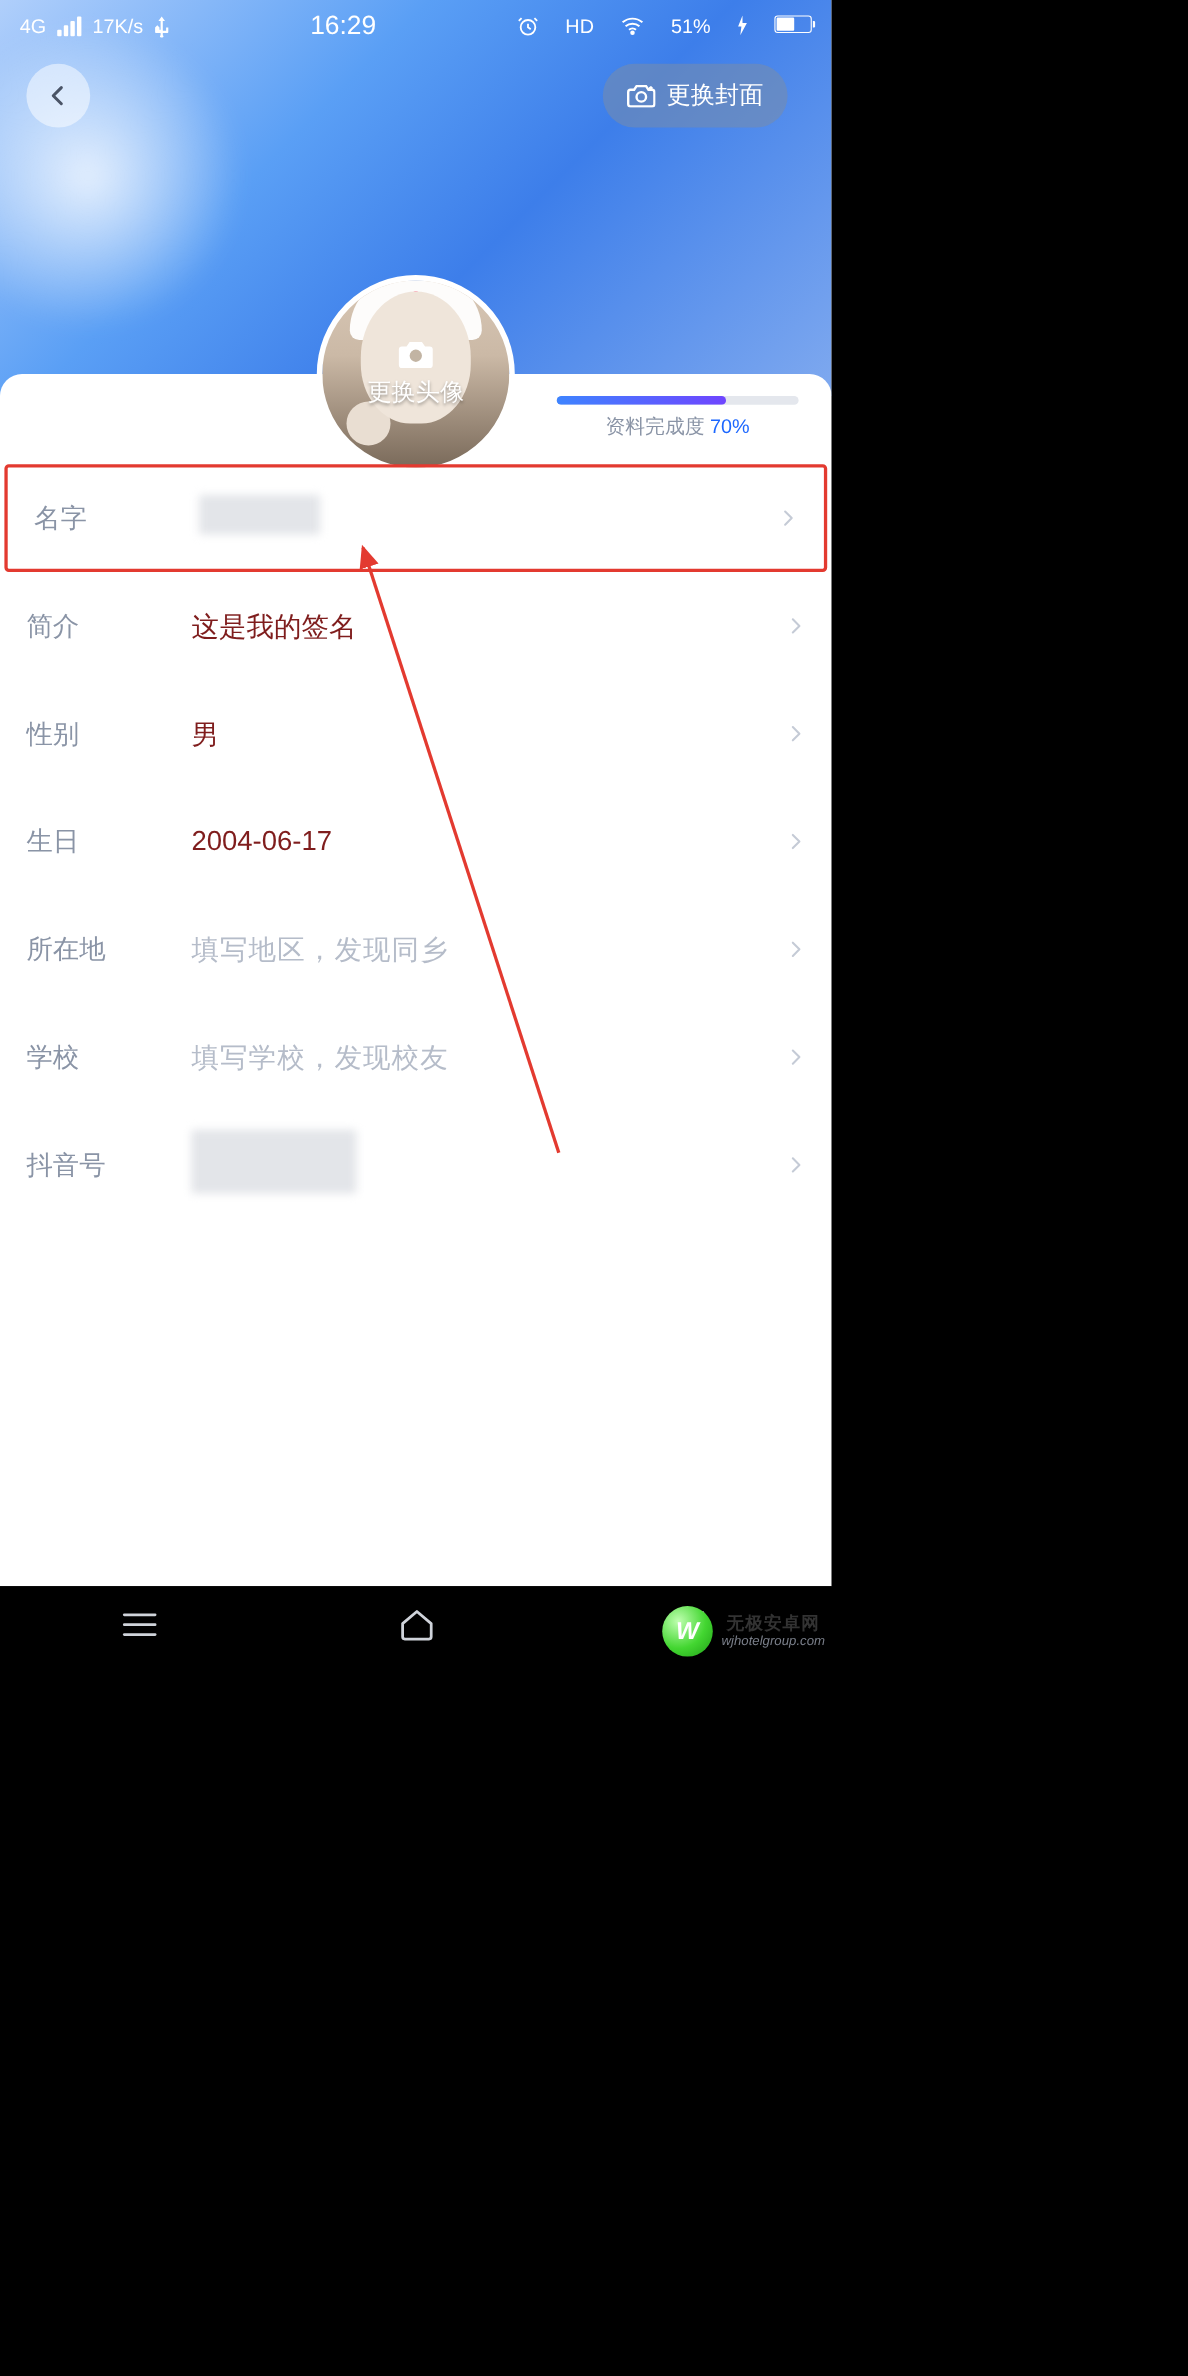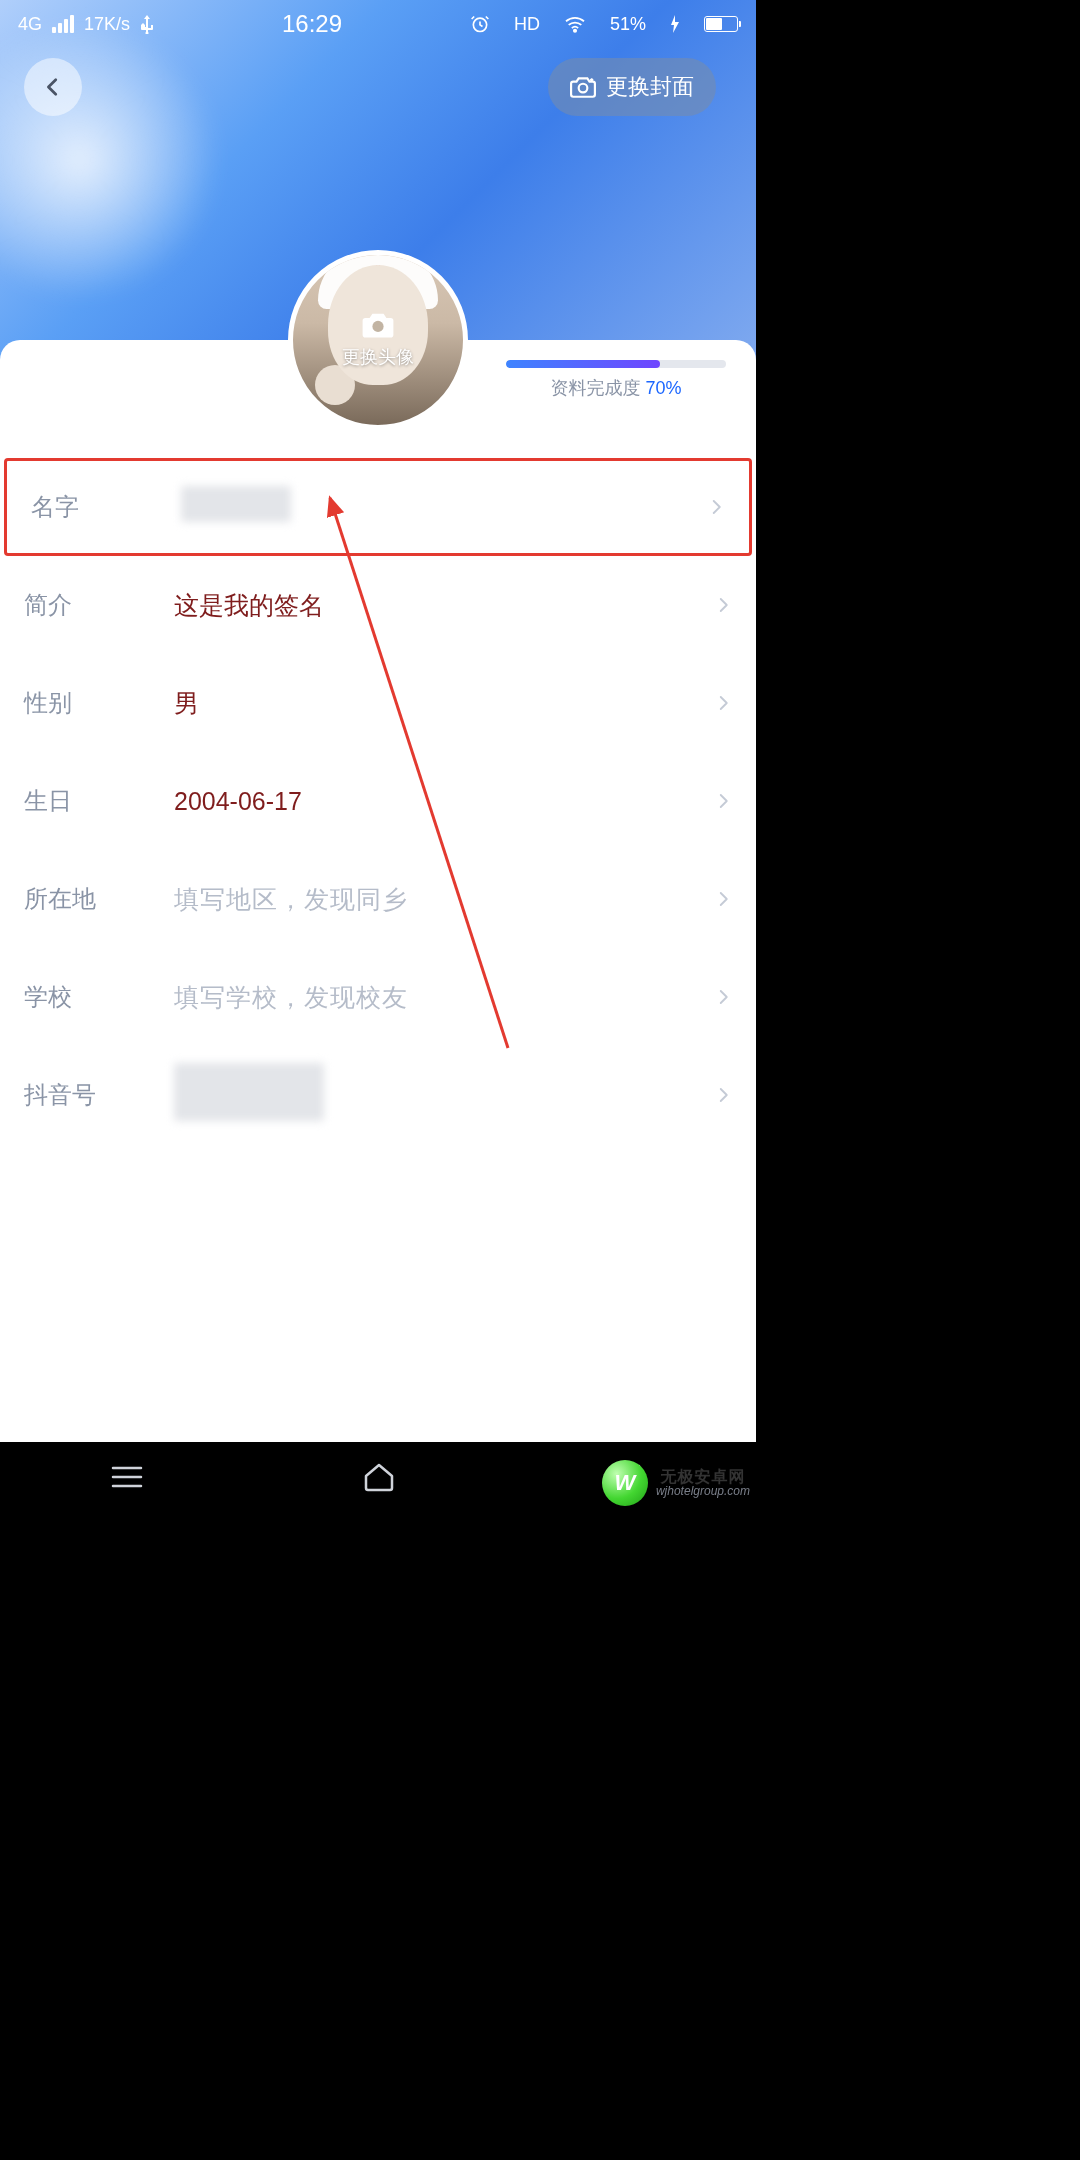--- a/index.html
+++ b/index.html
@@ -2,21 +2,21 @@
 <html><head>
   <meta charset="utf-8">
   <style>
     * { margin: 0; padding: 0; box-sizing: border-box; font-family: -apple-system, "PingFang SC", "Microsoft YaHei", sans-serif; }
     body { width: 756px; height: 1512px; background: #000; overflow: hidden; position: relative; }
     .screen { width: 756px; height: 1442px; background: #fff; position: relative; overflow: hidden; }
 
     
     .status-bar { height: 48px; display: flex; align-items: center; justify-content: space-between; padding: 0 18px; color: #fff; font-size: 18px; font-weight: 500; position: absolute; top: 0; left: 0; right: 0; z-index: 20; }
     .status-left { display: flex; align-items: center; gap: 10px; }
-    .status-right { display: flex; align-items: center; gap: 24px; }
+    .status-right { display: flex; align-items: flex-start; gap: 24px; }
     .signal-bars { display: inline-flex; align-items: flex-end; gap: 2px; }
     .signal-bars span { width: 4px; background: #fff; border-radius: 1px; }
     .signal-bars span:nth-child(1){height:6px}.signal-bars span:nth-child(2){height:10px}.signal-bars span:nth-child(3){height:14px}.signal-bars span:nth-child(4){height:18px}
     .battery { width: 34px; height: 16px; border: 1.5px solid #fff; border-radius: 3px; position: relative; display: inline-block; }
     .battery::after { content: ""; position: absolute; right: -4px; top: 4px; width: 2px; height: 6px; background: #fff; border-radius: 0 1px 1px 0; }
     .battery-fill { position: absolute; left: 1px; top: 1px; bottom: 1px; width: 51%; background: #fff; border-radius: 1px; }
 
     
     .cover { height: 360px; background: linear-gradient(135deg, #b0cffb 0%, #5a9ff5 35%, #3d7eea 60%, #7fa9ef 100%); position: relative; }
     .cover::before { content: ""; position: absolute; left: -60px; top: 20px; width: 280px; height: 280px; background: radial-gradient(closest-side, rgba(255,255,255,.8), rgba(255,255,255,0)); filter: blur(10px); }
@@ -30,31 +30,31 @@
     .avatar-wrap { position: absolute; left: 50%; top: -90px; transform: translateX(-50%); width: 180px; height: 180px; border-radius: 50%; border: 5px solid #fff; background: linear-gradient(#d8c7b5, #cbb9a6 40%, #7a6a5a 100%); display: flex; align-items: center; justify-content: center; overflow: hidden; }
     .avatar-cat { position:absolute; inset:0; }
     .avatar-cat::before, .avatar-cat::after { content:""; position:absolute; background:#e9ded2; }
     .avatar-cat::before { left:22px; bottom:20px; width:40px; height:40px; border-radius:50%; } 
     .avatar-cat::after { left:50%; top:10px; width:100px; height:120px; transform:translateX(-50%); border-radius:50% 50% 45% 45%; background:#efe5da; }
     .cat-eye { position:absolute; top:58px; width:18px; height:18px; background:#2b2b2b; border-radius:50%; }
     .cat-eye.l{ left:60px } .cat-eye.r{ right:60px }
     .flower { position:absolute; top:5px; left:50%; transform:translateX(-50%); color:#ff6d8d; font-size:24px; }
     .hat { position:absolute; top:-6px; left:50%; transform:translateX(-50%); width:120px; height:60px; background:#fff; border-radius:60px 60px 10px 10px / 60px 60px 10px 10px; opacity:.95; }
     .avatar-overlay { position: absolute; inset: 0; display: flex; flex-direction: column; align-items: center; justify-content: center; gap: 6px; color: #fff; text-shadow: 0 1px 3px rgba(0,0,0,.4); }
-    .avatar-overlay span { font-size: 18px; }
+    .avatar-overlay span { font-size: 22px; }
 
     
     .progress-wrap { position: absolute; top: 20px; right: 30px; width: 220px; text-align: center; }
     .progress-bar { height: 8px; background: #e4e7ed; border-radius: 4px; overflow: hidden; }
     .progress-fill { height: 100%; width: 70%; background: linear-gradient(90deg, #3e84ff, #6f45ff); border-radius: 4px; }
     .progress-label { margin-top: 8px; font-size: 18px; color: #8a94a6; }
     .progress-label b { color: #1c67ff; font-weight: 500; }
 
     
-    .rows { margin-top: 118px; }
+    .rows { margin-top: 82px; }
     .row { display: flex; align-items: center; padding: 0 24px; height: 98px; position: relative; }
     .row-label { width: 150px; font-size: 24px; color: #8a94a6; }
     .row-value { flex: 1; font-size: 25px; color: #7f1d1d; font-weight: 400; }
     .row-value.placeholder { color: #b5bcc9; font-weight: 400; letter-spacing: 1px; }
     .chevron { color: #c5cbd6; }
     .row.highlight { border: 3px solid #e33a30; border-radius: 4px; margin: 0 4px; }
     .redacted { display: inline-block; background: #e3e5e9; height: 36px; border-radius: 2px; filter: blur(4px); }
     .redacted.a { width: 110px; }
     .redacted.b { width: 150px; height: 58px; }
 

